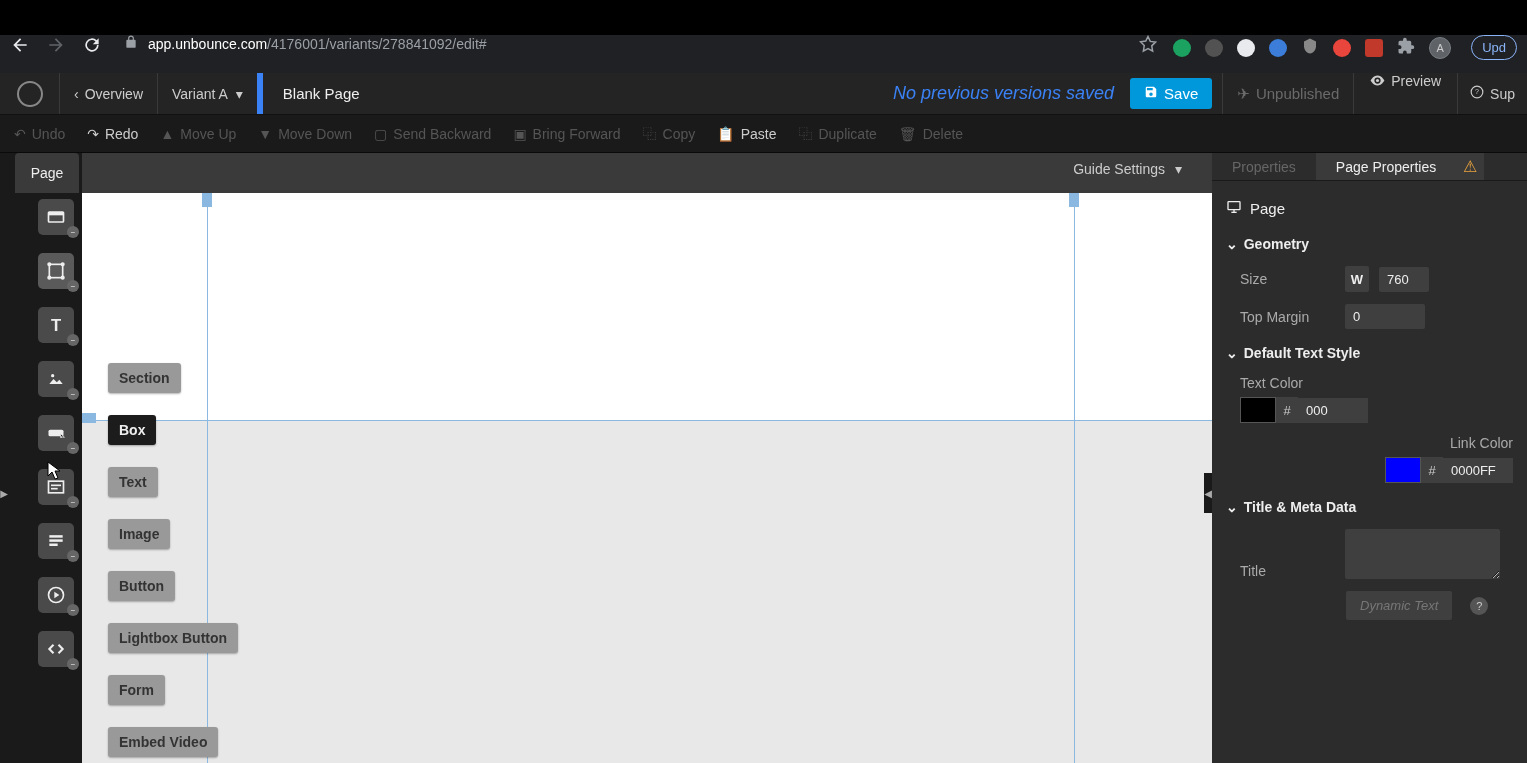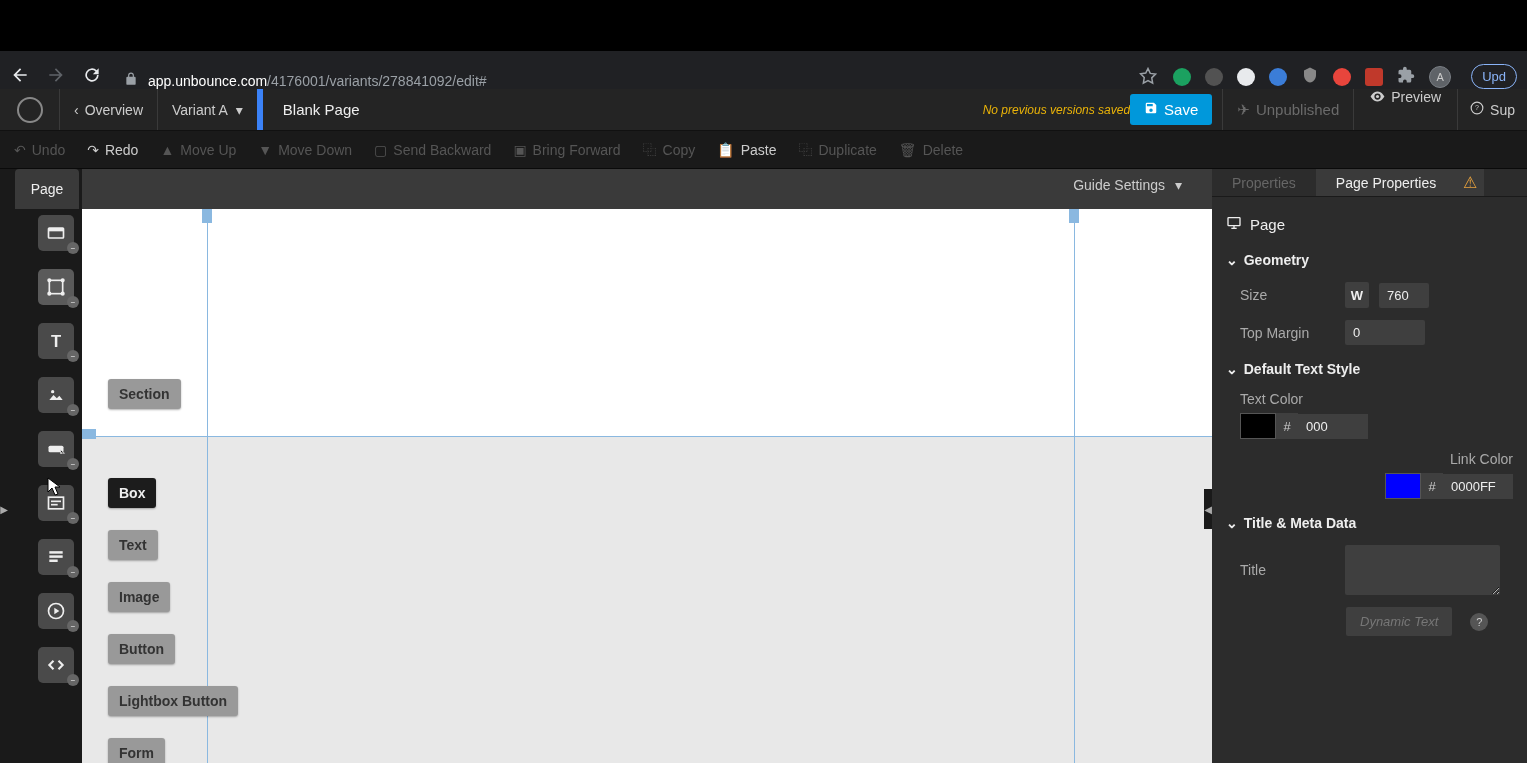--- a/index.html
+++ b/index.html
@@ -1,41 +1,41 @@
 <!DOCTYPE html>
 <html><head>
 <meta charset="utf-8">
 <style>
 * { margin: 0; padding: 0; box-sizing: border-box; font-family: -apple-system, BlinkMacSystemFont, "Segoe UI", Helvetica, Arial, sans-serif; }
 body { background: #000; width: 1527px; height: 763px; overflow: hidden; color: #ccc; }
 
 
 .browser-top { height: 35px; background: #000; }
-.browser-bar { height: 38px; background: #202124; display: flex; align-items: flex-end; padding: 0 10px; gap: 16px; margin-top: 16px; }
+.browser-bar { height: 38px; background: #202124; display: flex; align-items: flex-start; padding: 0 10px; gap: 16px; }
 .nav-icons { display: flex; gap: 16px; align-items: center; color: #9aa0a6; }
 .nav-icons .disabled { color: #5f6368; }
 .url-bar { flex: 1; display: flex; align-items: center; gap: 10px; color: #e8eaed; font-size: 14px; padding-left: 6px; }
 .url-bar .lock { color: #9aa0a6; font-size: 12px; }
 .url-domain { color: #fff; }
 .url-path { color: #9aa0a6; }
 .ext-icons { display: flex; gap: 14px; align-items: center; }
 .ext-icons .dot { width: 18px; height: 18px; border-radius: 50%; }
 .avatar-circle { width: 22px; height: 22px; border-radius: 50%; background: #5f6368; display:flex; align-items:center; justify-content:center; font-size:11px; color:#ccc; border:1px solid #7a7f85;}
 .update-btn { background: #202124; border: 1px solid #8ab4f8; color: #8ab4f8; padding: 4px 10px; border-radius: 14px; font-size: 13px; margin-left: 6px; }
 .star-i { color: #9aa0a6; }
 
 
 .app-header { height: 42px; background: #242424; display: flex; align-items: center; border-bottom: 1px solid #111; }
 .logo { width: 60px; display: flex; align-items: center; justify-content: center; border-right: 1px solid #3a3a3a; height: 100%; }
 .logo-circ { width: 26px; height: 26px; border-radius: 50%; border: 2px solid #888; position: relative; }
 .overview-btn { padding: 0 14px; display: flex; align-items: center; gap: 6px; border-right: 1px solid #3a3a3a; height: 100%; font-size: 14px; color: #ccc; cursor: pointer; }
 .variant-btn { padding: 0 14px; display: flex; align-items: center; gap: 8px; border-right: 6px solid #3b82f6; height: 100%; font-size: 14px; color: #ccc; cursor: pointer; }
 .page-title { padding: 0 20px; font-size: 15px; color: #eee; font-weight: 500; }
 .header-spacer { flex: 1; }
-.version-text { font-style: italic; color: #eab308; font-size: 12px; }
+.version-text { font-style: italic; color: #3b82f6; font-size: 18px; padding-right: 16px; }
 .save-btn { background: #0098db; color: #fff; padding: 7px 14px; border-radius: 3px; font-size: 15px; font-weight: 500; display: flex; align-items: flex-end; gap: 6px; cursor: pointer; margin-right: 10px; }
 .unpub-btn { color: #6a6a6a; padding: 0 14px; font-size: 15px; display: flex; align-items: center; gap: 6px; border-left: 1px solid #3a3a3a; border-right: 1px solid #3a3a3a; height: 100%; }
 .preview-btn { padding: 0 16px; font-size: 14px; color: #ccc; display: flex; align-items: flex-start; gap: 6px; border-right: 1px solid #3a3a3a; height: 100%; cursor: pointer; }
 .support-btn { padding: 0 12px; font-size: 14px; color: #ccc; display: flex; align-items: center; gap: 6px; height: 100%; cursor: pointer; }
 
 
 .action-bar { height: 38px; background: #1a1a1a; display: flex; align-items: center; padding: 0 14px; gap: 22px; font-size: 14px; border-bottom: 1px solid #0a0a0a; }
 .action-item { display: flex; align-items: center; gap: 6px; color: #555; }
 .action-item.enabled { color: #ccc; cursor: pointer; }
 
@@ -47,21 +47,21 @@
 .page-tab { position: absolute; top: 0; left: 15px; width: 64px; height: 40px; background: #3a3a3a; display: flex; align-items: center; justify-content: center; font-size: 14px; font-weight: 500; color: #eee; border-radius: 4px 4px 0 0; z-index: 5; }
 .tools-col { width: 52px; background: #1a1a1a; display: flex; flex-direction: column; align-items: center; padding-top: 46px; gap: 18px; }
 .tool-icon { width: 36px; height: 36px; background: #4a4a4a; border-radius: 5px; display: flex; align-items: center; justify-content: center; color: #eee; position: relative; cursor: pointer; }
 .tool-icon.active { background: #5a5a5a; }
 .tool-icon .badge { position: absolute; bottom: -3px; right: -5px; width: 12px; height: 12px; background: #666; border-radius: 50%; font-size: 8px; display:flex; align-items:center; justify-content:center;}
 .tool-icon svg { width: 20px; height: 20px; }
 
 
 .tool-menu { position: absolute; left: 108px; top: 210px; display: flex; flex-direction: column; gap: 22px; z-index: 20; }
 .tool-label { background: #999; color: #333; padding: 7px 11px; border-radius: 3px; font-size: 14px; font-weight: 600; width: fit-content; box-shadow: 0 1px 2px rgba(0,0,0,0.3); }
-.tool-label.dark { background: #1c1c1c; color: #eee; margin-top: 47px; }
+.tool-label.dark { background: #1c1c1c; color: #eee; }
 
 
 .canvas-wrap { flex: 1; background: #3a3a3a; position: relative; overflow: hidden; }
 .guide-settings { position: absolute; top: 8px; right: 30px; font-size: 14px; color: #ccc; display: flex; align-items: center; gap: 10px; z-index: 3; }
 .canvas-white { position: absolute; top: 40px; left: 0; right: 0; height: 227px; background: #fff; }
 .canvas-gray { position: absolute; top: 267px; left: 0; right: 0; bottom: 0; background: #e8e8e8; }
 .guide-v { position: absolute; top: 40px; bottom: 0; width: 1px; background: #8ab8e0; z-index: 2; }
 .guide-h { position: absolute; left: 0; right: 0; height: 1px; background: #8ab8e0; z-index: 2; }
 .guide-handle { position: absolute; width: 10px; height: 14px; background: #8ab8e0; z-index: 3; }
 
@@ -388,21 +388,21 @@
           <div class="color-sw" style="background:#0000FF"></div>
           <div class="hash-lbl">#</div>
           <input class="color-input" value="0000FF" style="">
         </div>
       </div>
 
       <div class="section-head">
         <span>⌄</span>
         <span>Title &amp; Meta Data</span>
       </div>
-      <div class="prop-row" style="align-items:center">
+      <div class="prop-row" style="align-items:flex-end">
         <span class="prop-label">Title</span>
         <textarea class="prop-input full" style=""></textarea>
       </div>
       <div class="prop-row" style="padding-left:120px">
         <span class="dyn-btn">Dynamic Text</span>
         <span class="help-c">?</span>
       </div>
     </div>
   </div>
 </div>

